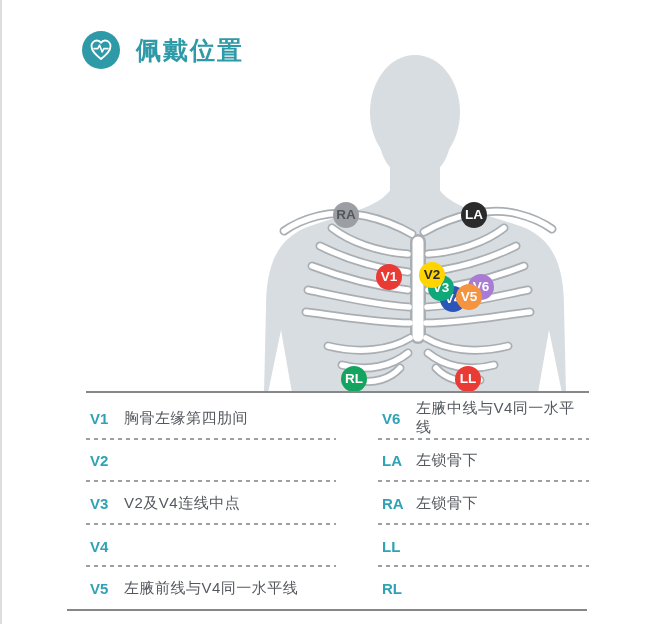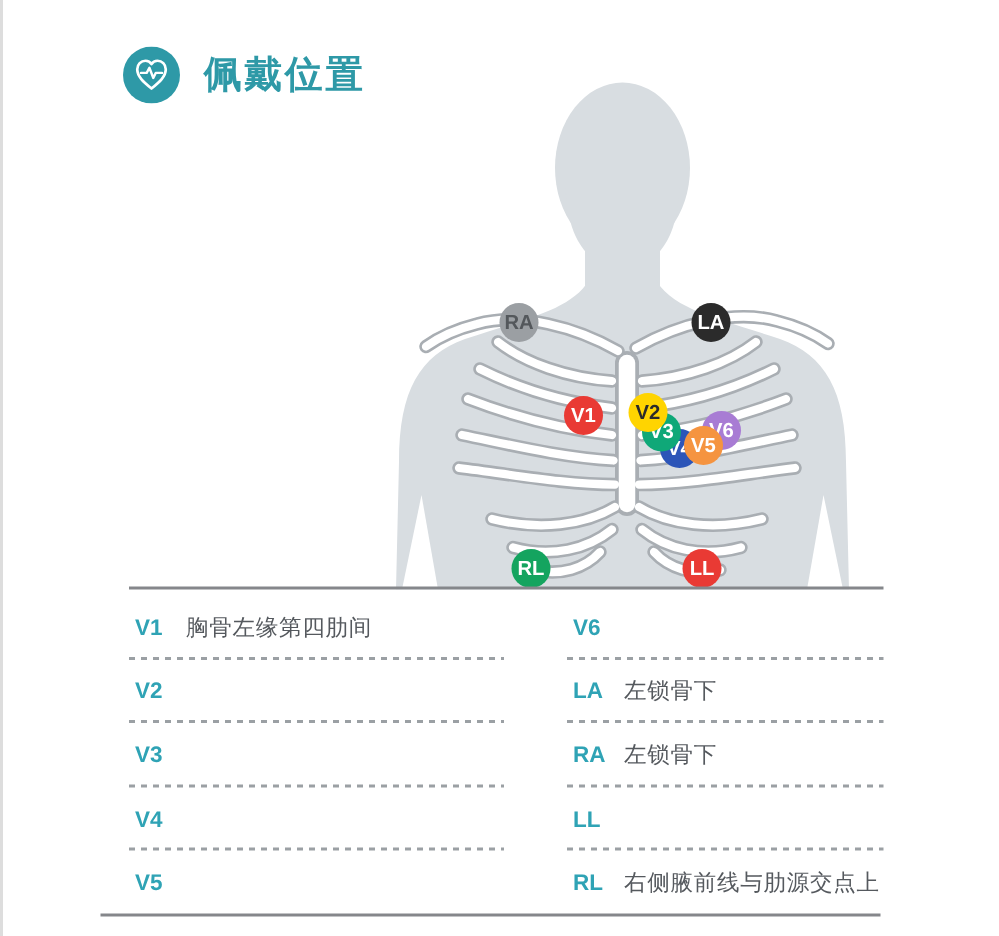--- a/index.html
+++ b/index.html
@@ -149,45 +149,47 @@
     <div class="col col-left">
       <div class="row dashed">
         <span class="lbl">V1</span>
         <span class="desc">胸骨左缘第四肋间</span>
       </div>
       <div class="row dashed">
         <span class="lbl">V2</span>
       </div>
       <div class="row dashed">
         <span class="lbl">V3</span>
+        <span class="desc">V2及V4连线中点</span>
       </div>
       <div class="row dashed">
         <span class="lbl">V4</span>
       </div>
       <div class="row">
         <span class="lbl">V5</span>
+        <span class="desc">左腋前线与V4同一水平线</span>
       </div>
     </div>
     <div class="col col-right">
       <div class="row dashed">
         <span class="lbl">V6</span>
+        <span class="desc">左腋中线与V4同一水平线</span>
       </div>
       <div class="row dashed">
         <span class="lbl">LA</span>
         <span class="desc">左锁骨下</span>
       </div>
       <div class="row dashed">
         <span class="lbl">RA</span>
         <span class="desc">左锁骨下</span>
       </div>
       <div class="row dashed">
         <span class="lbl">LL</span>
       </div>
       <div class="row">
         <span class="lbl">RL</span>
-        <span class="desc">右侧腋前线与肋源交点上</span>
       </div>
     </div>
   </div>
 
   <div class="line-bottom"></div>
 
 </div>
 
 </body></html>

